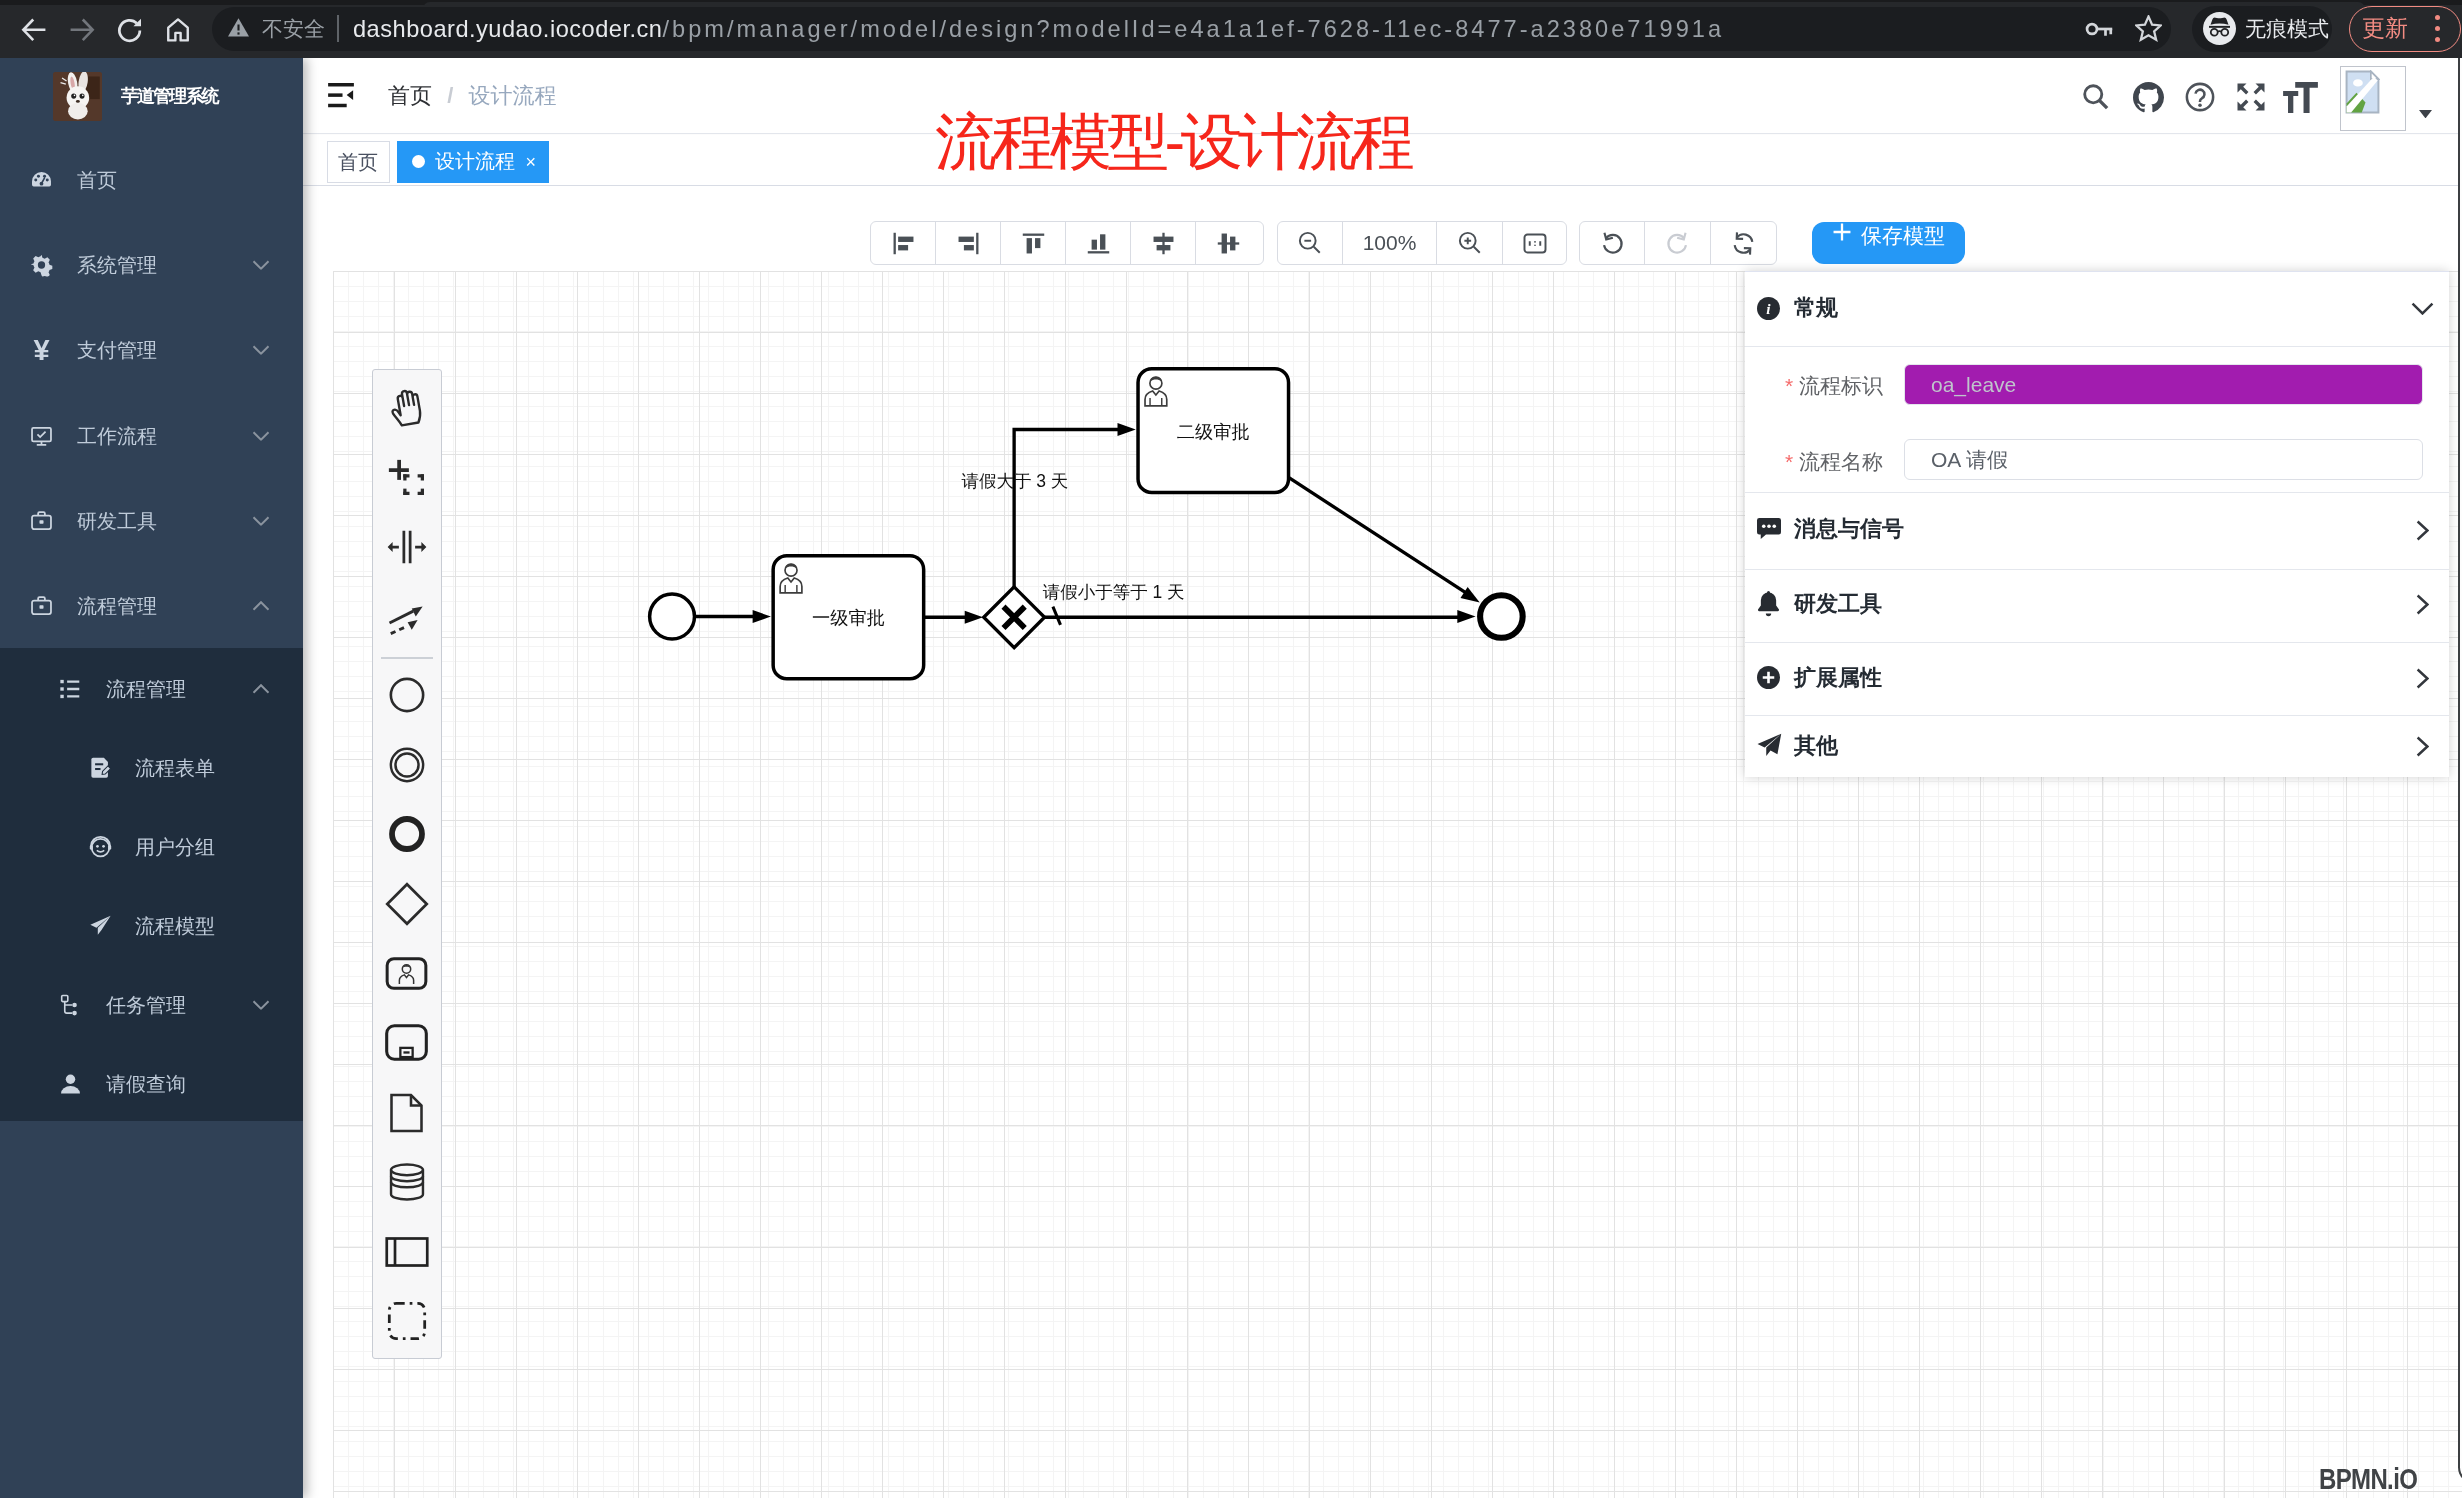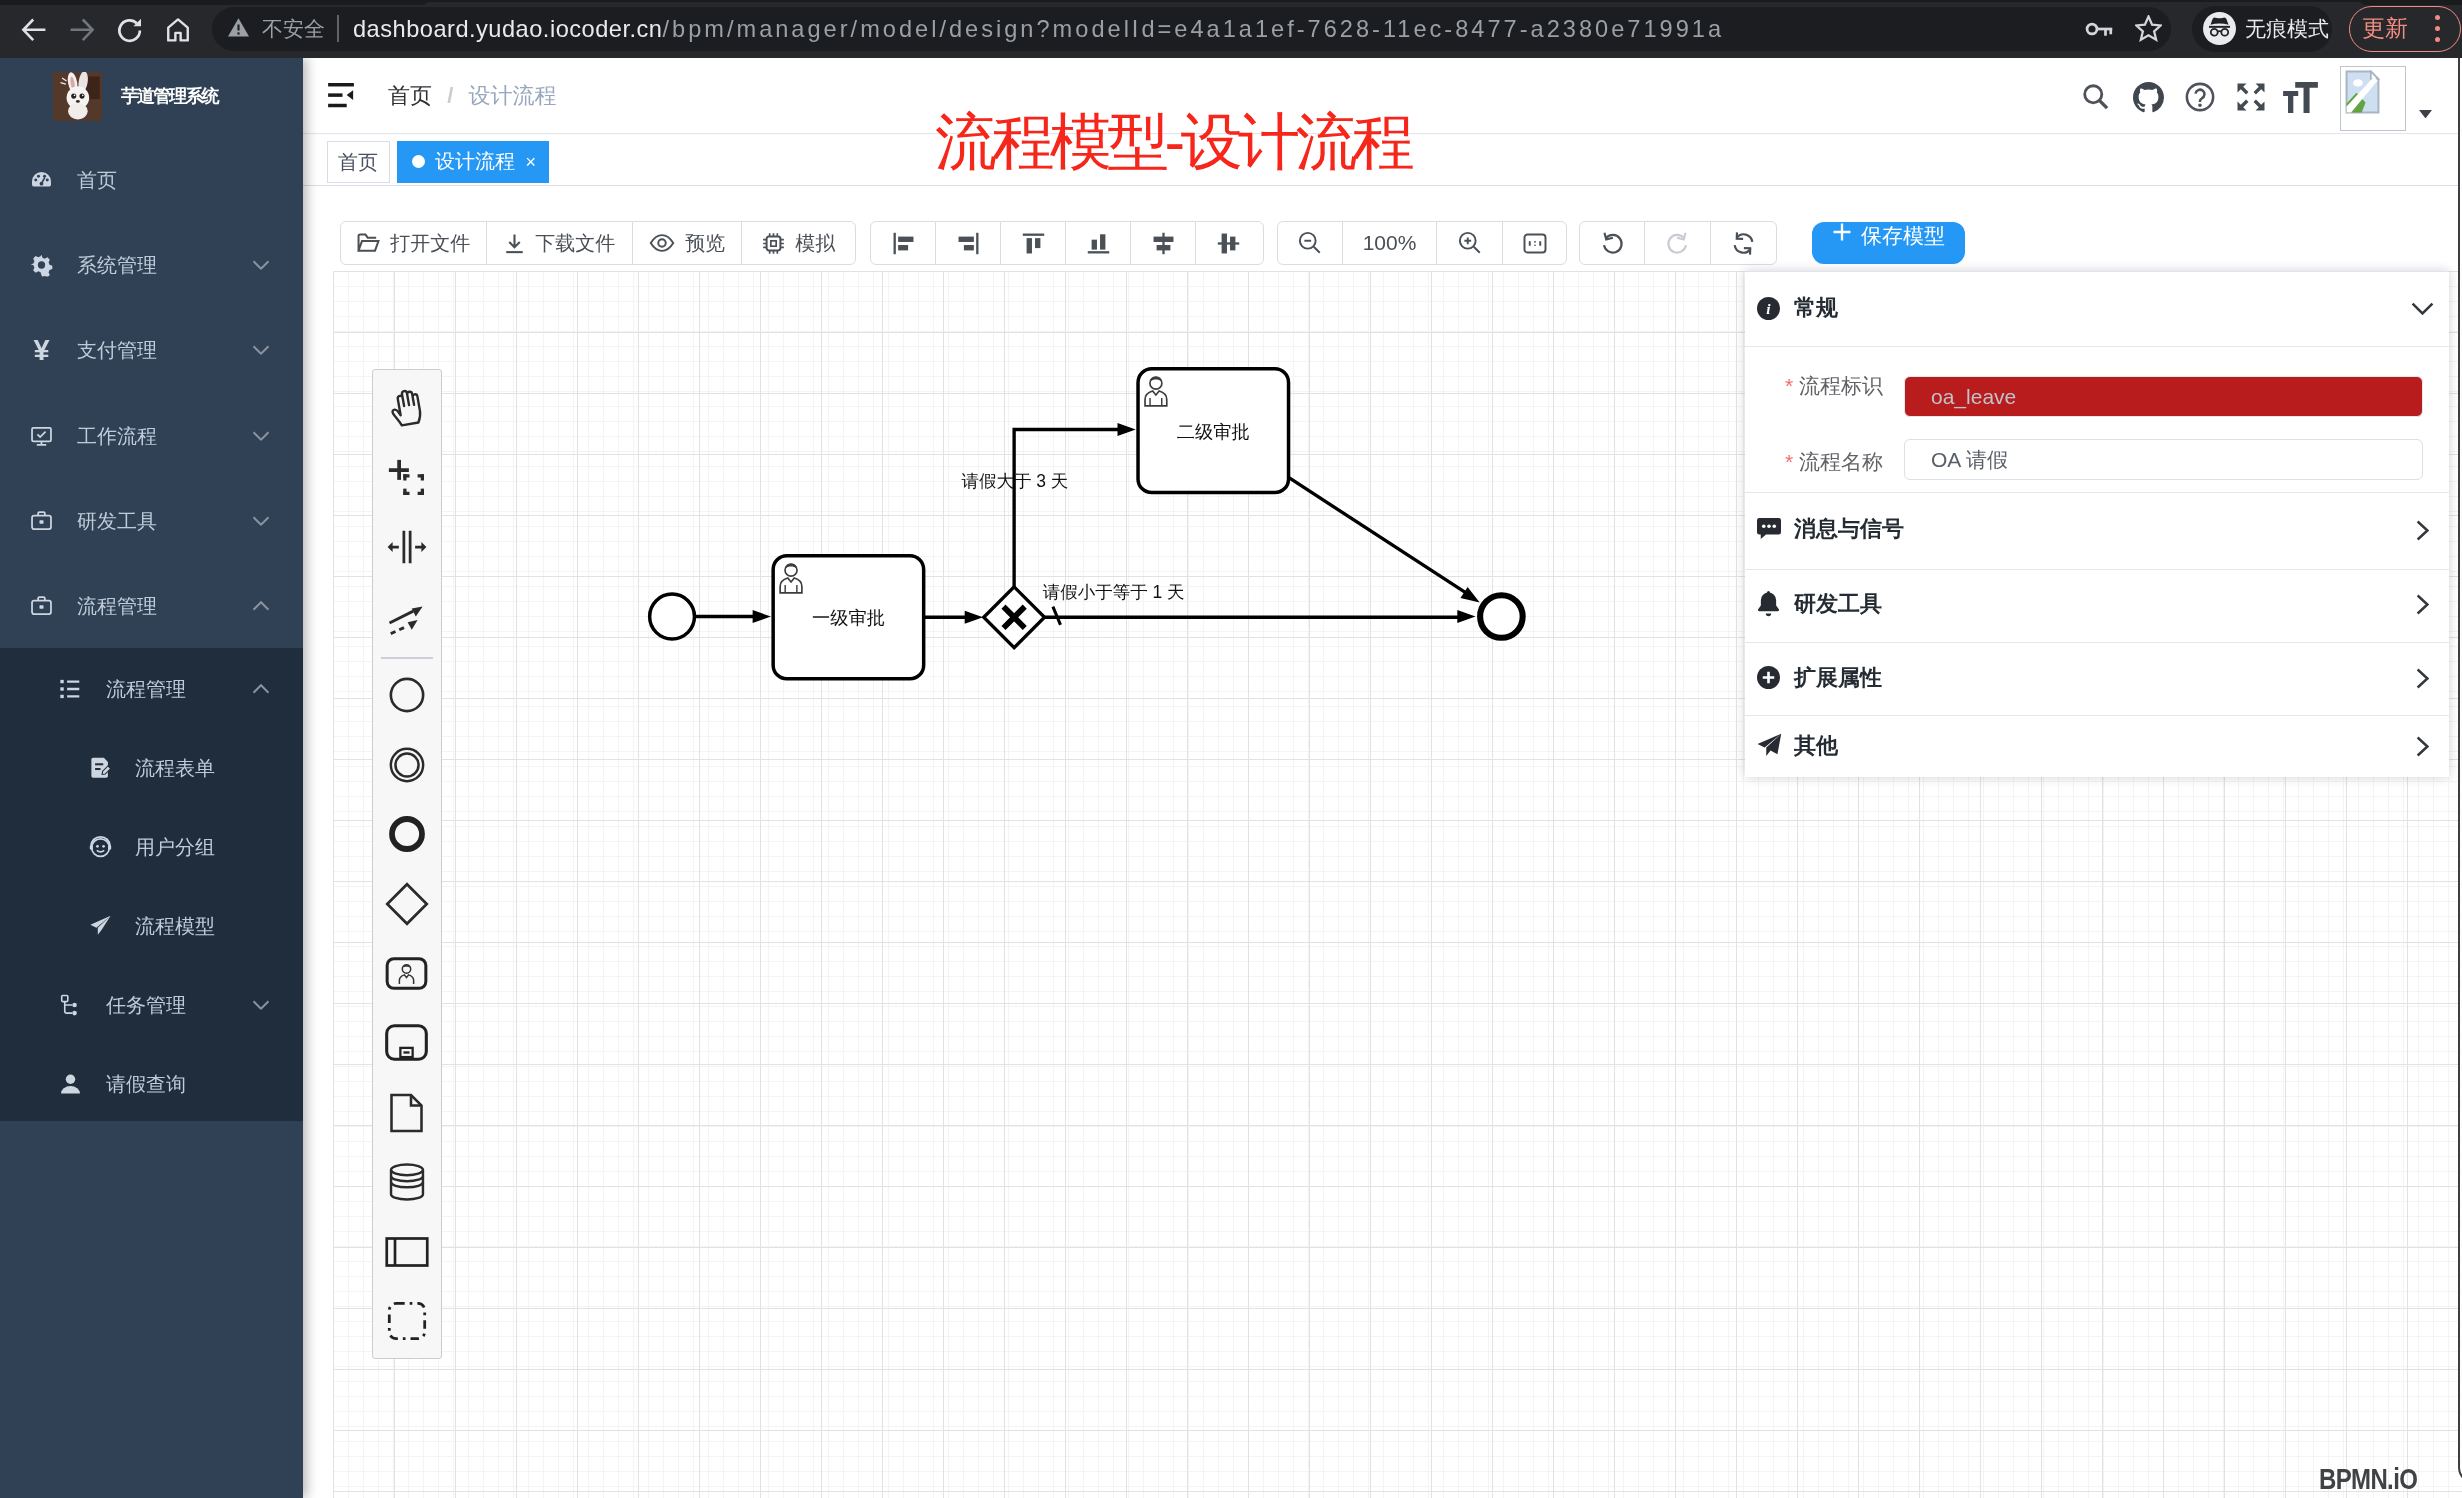--- a/index.html
+++ b/index.html
@@ -304,38 +304,20 @@
  <div class="tag" style="left:94px;width:152px;background:#2598f6;color:#fff;">
   <span style="display:inline-block;width:13px;height:13px;border-radius:50%;background:#fff;margin:0 10px 2.3px 15px;vertical-align:middle"></span>设计流程<span style="font-size:18px;margin-left:10.6px">×</span>
  </div>
 </div>
 
 <div id="redtitle">流程模型-设计流程</div>
 
 <div id="canvas">
  <div id="grid"></div>
 
- <div class="btngroup" style="left:37px;width:516px">
-  <div class="tbtn" style="width:146px"><svg width="23" height="20" viewBox="0 0 30 26">
-          <path d="M2 23 V4 a2 2 0 0 1 2-2 h7 l3 4 h11 M2 23 l4.5-12.5 H28 L23.5 23 Z" fill="none" stroke="#4a5056" stroke-width="2.6"></path>
-        </svg>打开文件</div>
-  <div class="tbtn" style="width:146px"><svg width="21" height="21" viewBox="0 0 28 28">
-          <path d="M14 2 V18 M7 12 l7 7 7-7" fill="none" stroke="#4a5056" stroke-width="2.8"></path>
-          <path d="M3 25.5 h22" stroke="#4a5056" stroke-width="2.8"></path>
-        </svg>下载文件</div>
-  <div class="tbtn" style="width:109px"><svg width="26" height="18" viewBox="0 0 34 24">
-          <path d="M2 12 C7 4 12 1.5 17 1.5 S27 4 32 12 C27 20 22 22.5 17 22.5 S7 20 2 12 Z" fill="none" stroke="#4a5056" stroke-width="2.6"></path>
-          <circle cx="17" cy="12" r="5" fill="none" stroke="#4a5056" stroke-width="2.6"></circle>
-        </svg>预览</div>
-  <div class="tbtn" style="width:113px"><svg width="23" height="23" viewBox="0 0 30 30">
-          <rect x="6" y="6" width="18" height="18" rx="3" fill="none" stroke="#4a5056" stroke-width="2.6"></rect>
-          <rect x="11.5" y="11.5" width="7" height="7" fill="none" stroke="#4a5056" stroke-width="2.2"></rect>
-          <path d="M10 6 V1.5 M15 6 V1.5 M20 6 V1.5 M10 28.5 V24 M15 28.5 V24 M20 28.5 V24 M6 10 H1.5 M6 15 H1.5 M6 20 H1.5 M28.5 10 H24 M28.5 15 H24 M28.5 20 H24" stroke="#4a5056" stroke-width="2.2"></path>
-        </svg>模拟</div>
- </div>
  <div class="btngroup" style="left:567px;width:394px">
   <div class="tbtn" style="width:65px">
         <svg width="23" height="23" viewBox="0 0 30 30" fill="#4a5056">
           <rect x="2" y="1" width="3" height="28"></rect>
           <rect x="8" y="6" width="20" height="7"></rect>
           <rect x="8" y="17" width="13" height="7"></rect>
         </svg>
       </div>
   <div class="tbtn" style="width:65px">
         <svg width="23" height="23" viewBox="0 0 30 30" fill="#4a5056">
@@ -568,21 +550,21 @@
   <svg class="abs" style="left:12px;top:25px" width="23" height="23" viewBox="0 0 30 30">
         <circle cx="15" cy="15" r="15" fill="#272b31"></circle>
         <text x="15" y="22" font-size="20" font-weight="bold" font-style="italic" fill="#fff" text-anchor="middle" font-family="Liberation Serif">i</text>
       </svg>
   <div class="abs ttl" style="left:49px;top:21px">常规</div>
   <svg class="abs" style="left:666px;top:30px" width="23" height="13" viewBox="0 0 30 17">
         <path d="M2 2 L15 15 L28 2" stroke="#33373d" stroke-width="3.2" fill="none"></path>
       </svg>
   <div class="divider" style="top:74px"></div>
   <div class="abs" style="left:40px;top:100px;font-size:21px"><span style="color:#f56c6c">* </span><span class="flabel">流程标识</span></div>
-  <div class="finput" style="top:104px;background:#b91c1c;border:1.5px solid #e4e7ed;color:#bfc4cc">oa_leave</div>
+  <div class="finput" style="top:92px;background:#a21caf;border:1.5px solid #e4e7ed;color:#bfc4cc">oa_leave</div>
   <div class="abs" style="left:40px;top:176px;font-size:21px"><span style="color:#f56c6c">* </span><span class="flabel">流程名称</span></div>
   <div class="finput" style="top:167px;background:#fff;border:1.5px solid #dcdfe6;color:#5a6068">OA 请假</div>
   <div class="divider" style="top:220px"></div>
   <svg class="abs" style="left:12px;top:245px" width="24" height="23" viewBox="0 0 32 30">
         <path d="M3 1 h26 a3 3 0 0 1 3 3 v16 a3 3 0 0 1-3 3 H12 l-7 6 v-6 H3 a3 3 0 0 1-3-3 V4 a3 3 0 0 1 3-3 Z" fill="#272b31"></path>
         <circle cx="9" cy="12" r="2.4" fill="#fff"></circle>
         <circle cx="16" cy="12" r="2.4" fill="#fff"></circle>
         <circle cx="23" cy="12" r="2.4" fill="#fff"></circle>
       </svg>
   <div class="abs ttl" style="left:49px;top:242px">消息与信号</div>

